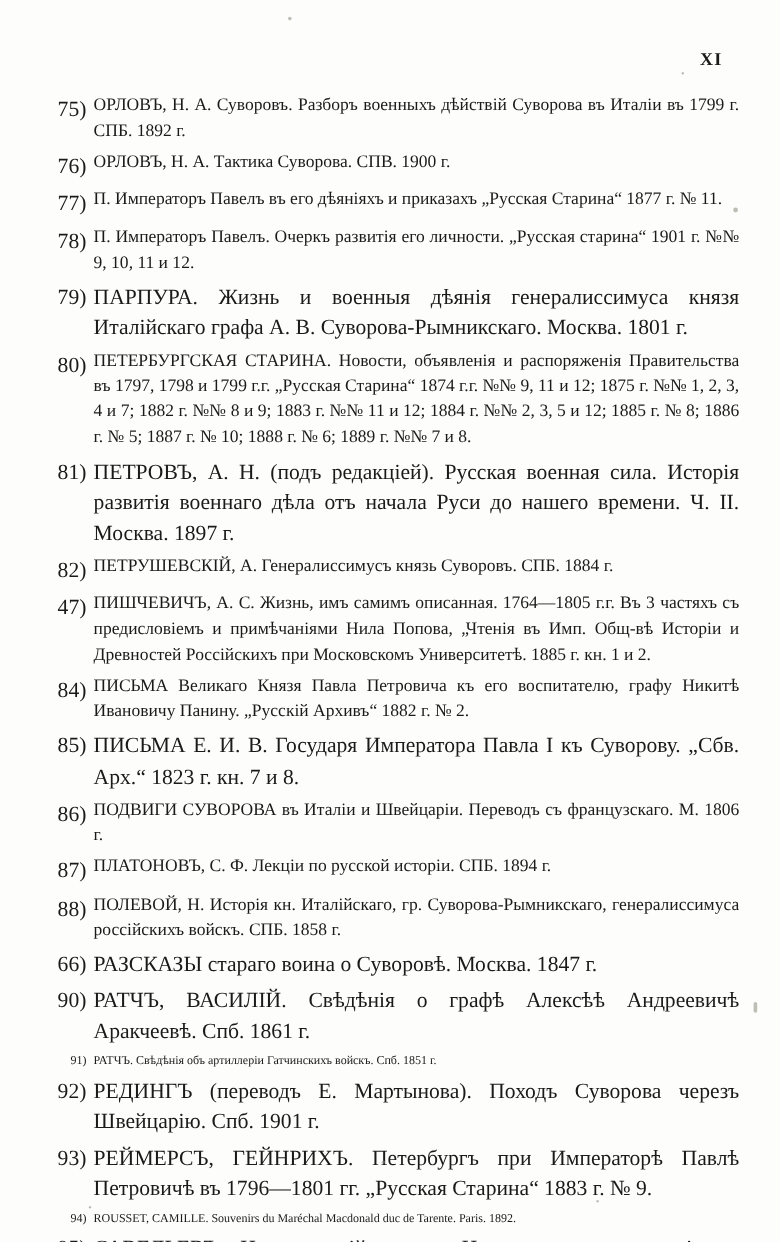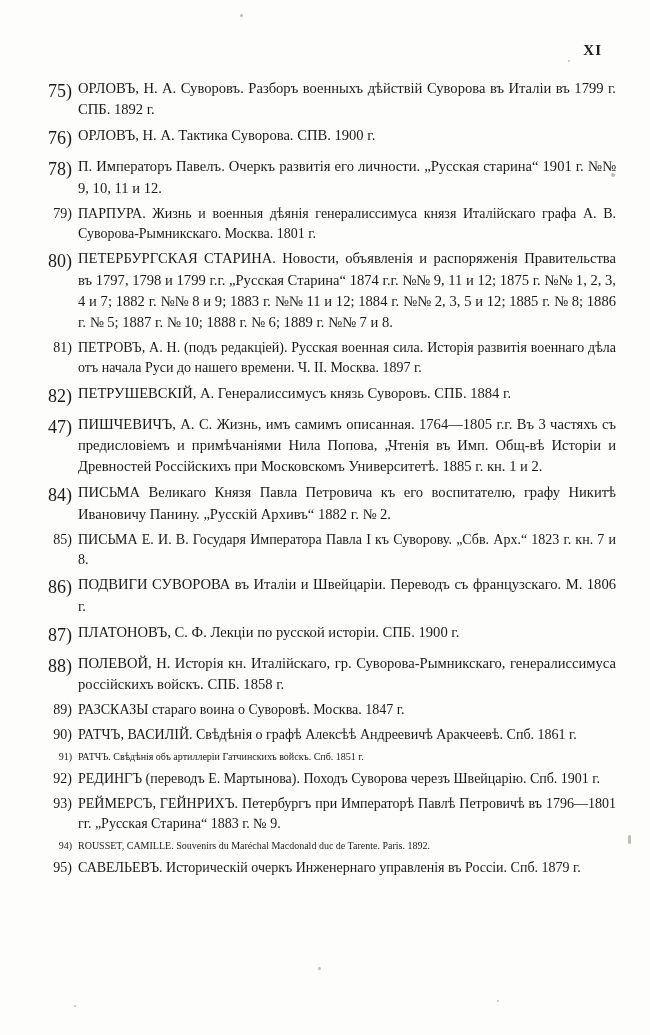--- a/index.html
+++ b/index.html
@@ -35,21 +35,21 @@
   .entries {
     position: absolute;
     top: 78px;
     left: 46px;
     width: 570px;
   }
   .entry {
     display: flex;
     align-items: flex-start;
     margin-bottom: 5px;
-    font-size: 14px;
+    font-size: 18px;
     line-height: 1.42;
   }
   .entry-num {
     width: 32px;
     flex: 0 0 32px;
     text-align: right;
     padding-right: 6px;
     box-sizing: border-box;
     white-space: nowrap;
   }
@@ -93,20 +93,24 @@
     <div class="entry big">
       <span class="entry-num">75)</span>
       <span class="entry-text">ОРЛОВЪ, Н. А. Суворовъ. Разборъ военныхъ дѣйствій Суворова въ Италіи въ 1799 г. СПБ. 1892 г.</span>
     </div>
 
     <div class="entry big">
       <span class="entry-num">76)</span>
       <span class="entry-text nojust">ОРЛОВЪ, Н. А. Тактика Суворова. СПВ. 1900 г.</span>
     </div>
 
+    <div class="entry big">
+      <span class="entry-num">77)</span>
+      <span class="entry-text">П. Императоръ Павелъ въ его дѣяніяхъ и приказахъ „Русская Старина“ 1877 г. № 11.</span>
+    </div>
 
     <div class="entry big">
       <span class="entry-num">78)</span>
       <span class="entry-text">П. Императоръ Павелъ. Очеркъ развитія его личности. „Русская старина“ 1901 г. №№ 9, 10, 11 и 12.</span>
     </div>
 
     <div class="entry">
       <span class="entry-num">79)</span>
       <span class="entry-text">ПАРПУРА. Жизнь и военныя дѣянія генералиссимуса князя Италійскаго графа А. В. Суворова-Рымникскаго. Москва. 1801 г.</span>
     </div>
@@ -141,30 +145,30 @@
       <span class="entry-text">ПИСЬМА Е. И. В. Государя Императора Павла I къ Суворову. „Сбв. Арх.“ 1823 г. кн. 7 и 8.</span>
     </div>
 
     <div class="entry big">
       <span class="entry-num">86)</span>
       <span class="entry-text">ПОДВИГИ СУВОРОВА въ Италіи и Швейцаріи. Переводъ съ французскаго. М. 1806 г.</span>
     </div>
 
     <div class="entry big">
       <span class="entry-num">87)</span>
-      <span class="entry-text nojust">ПЛАТОНОВЪ, С. Ф. Лекціи по русской исторіи. СПБ. 1900 г.</span>
+      <span class="entry-text nojust">ПЛАТОНОВЪ, С. Ф. Лекціи по русской исторіи. СПБ. 1894 г.</span>
     </div>
 
     <div class="entry big">
       <span class="entry-num">88)</span>
       <span class="entry-text">ПОЛЕВОЙ, Н. Исторія кн. Италійскаго, гр. Суворова-Рымникскаго, генералиссимуса россійскихъ войскъ. СПБ. 1858 г.</span>
     </div>
 
     <div class="entry">
-      <span class="entry-num">89)</span>
+      <span class="entry-num">66)</span>
       <span class="entry-text nojust">РАЗСКАЗЫ стараго воина о Суворовѣ. Москва. 1847 г.</span>
     </div>
 
     <div class="entry">
       <span class="entry-num">90)</span>
       <span class="entry-text">РАТЧЪ, ВАСИЛІЙ. Свѣдѣнія о графѣ Алексѣѣ Андреевичѣ Аракчеевѣ. Спб. 1861 г.</span>
     </div>
 
     <div class="entry small">
       <span class="entry-num">91)</span>

